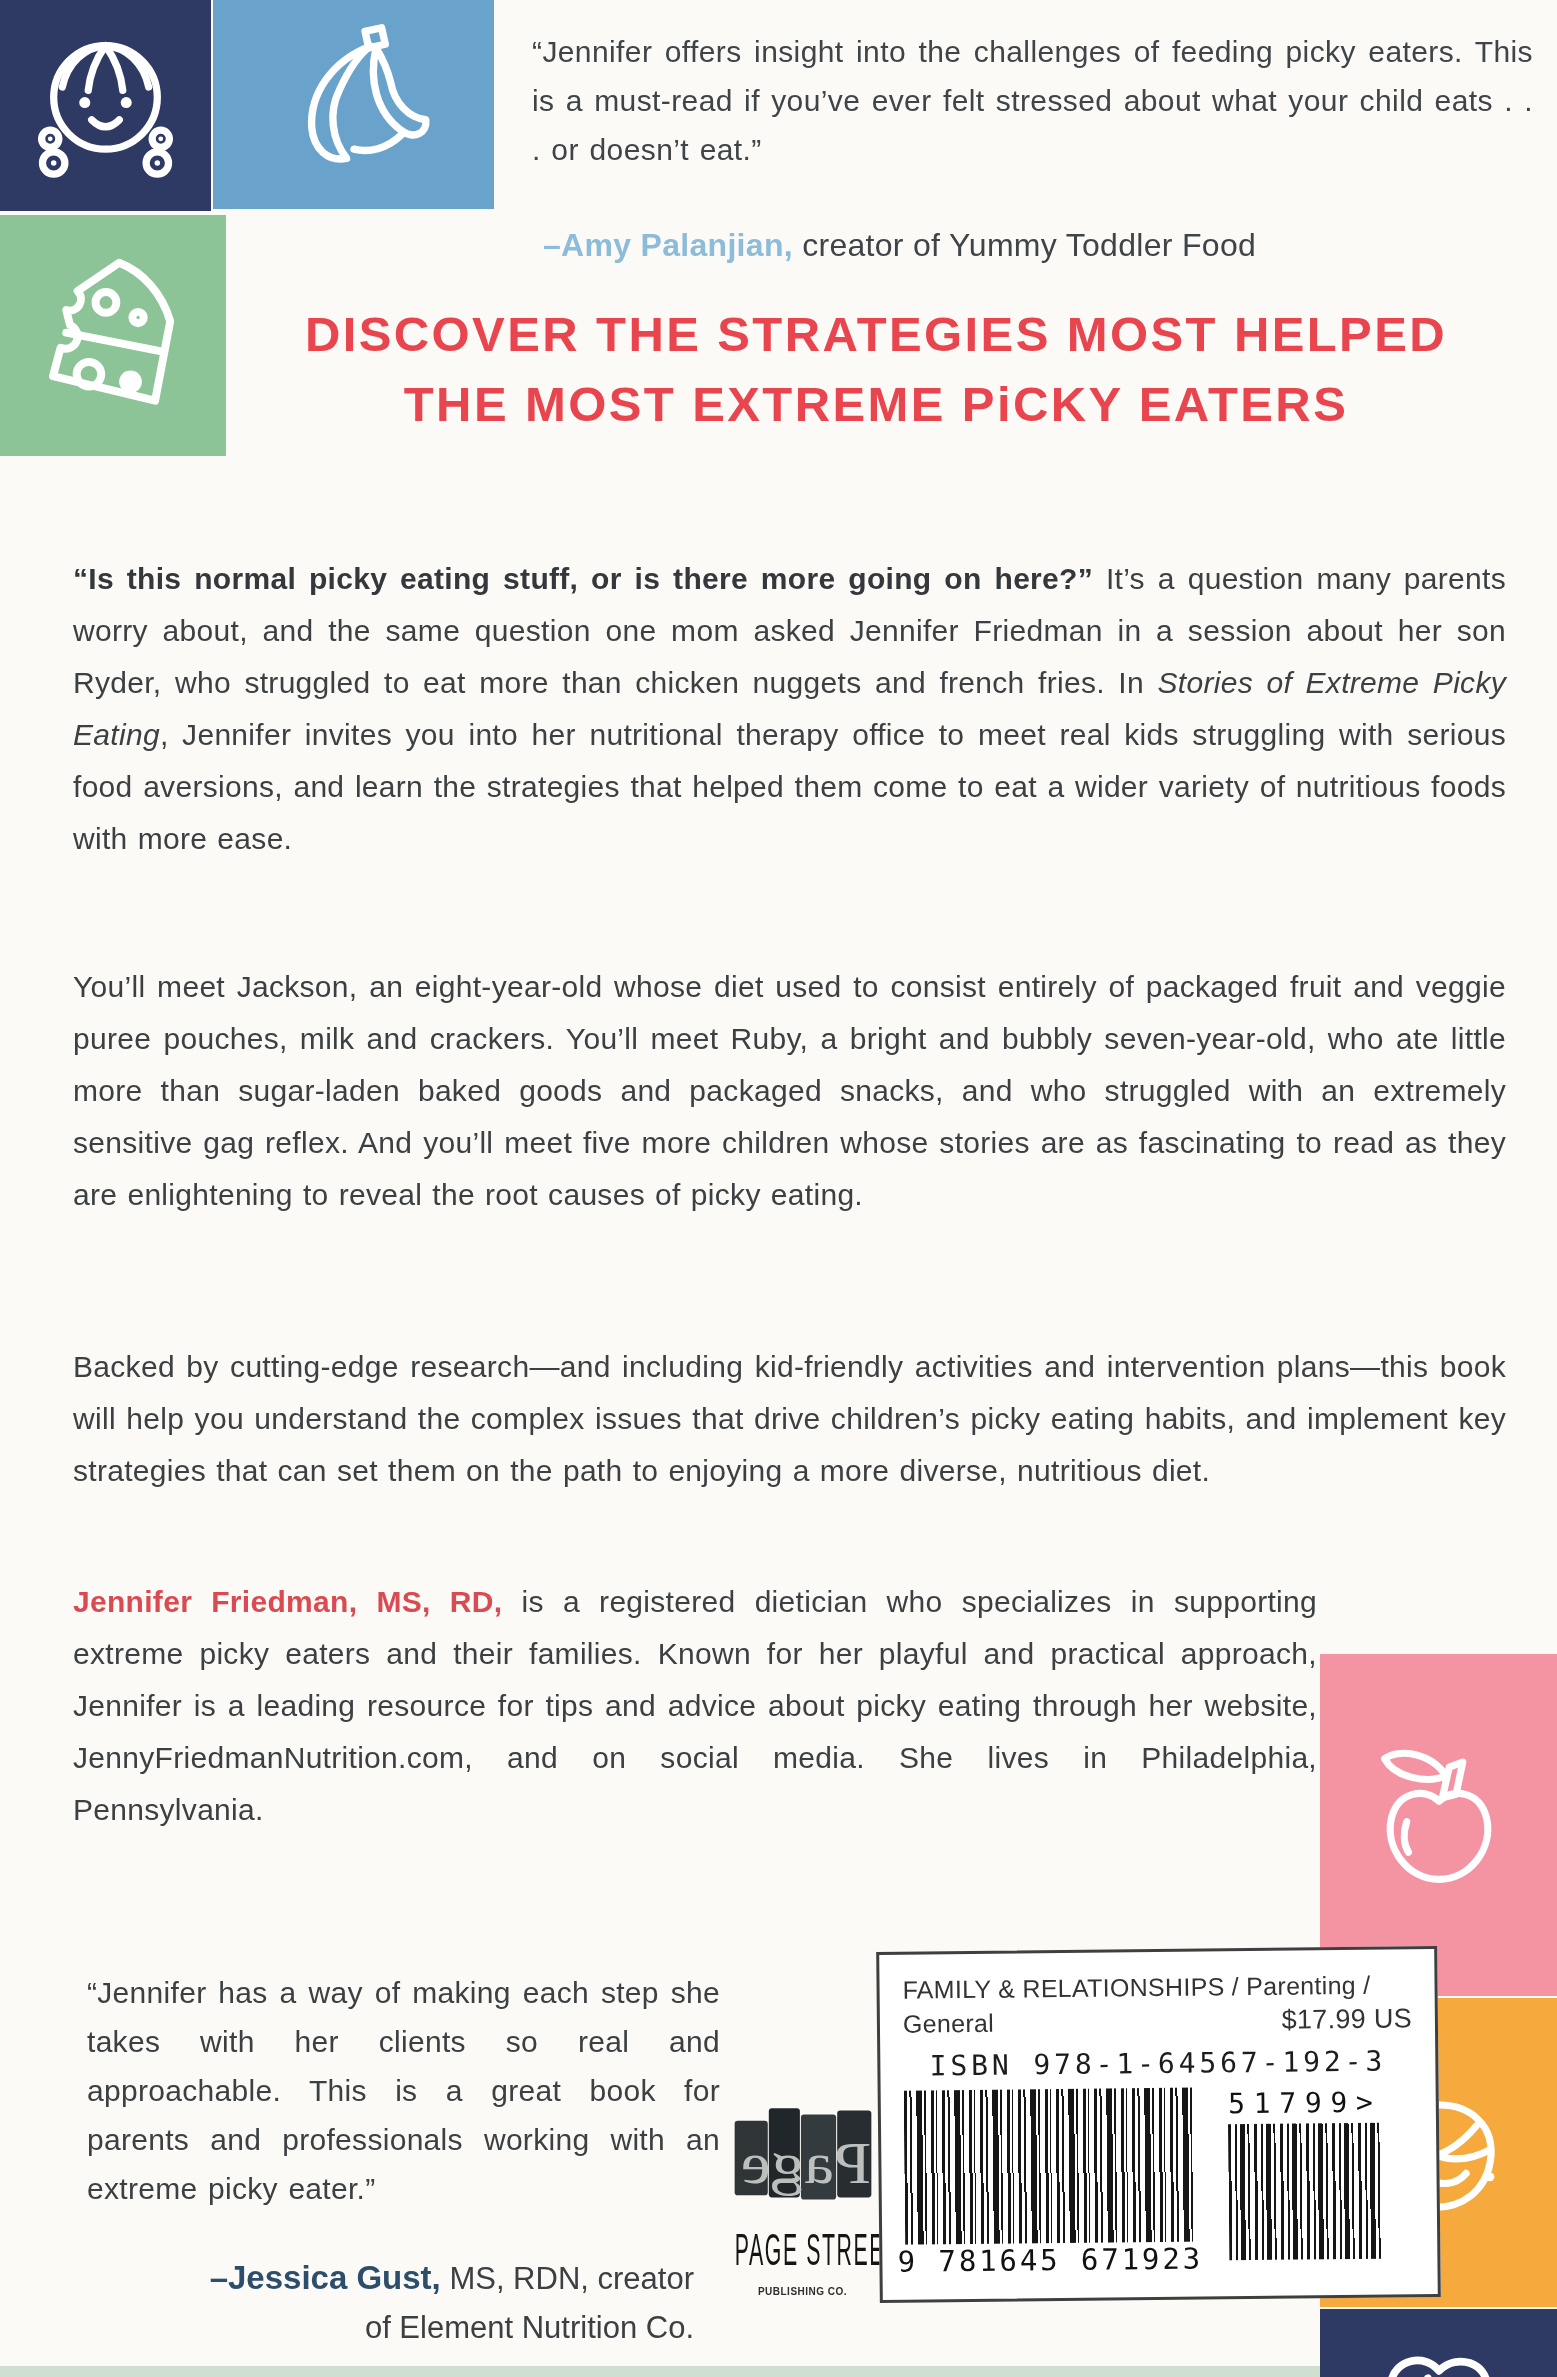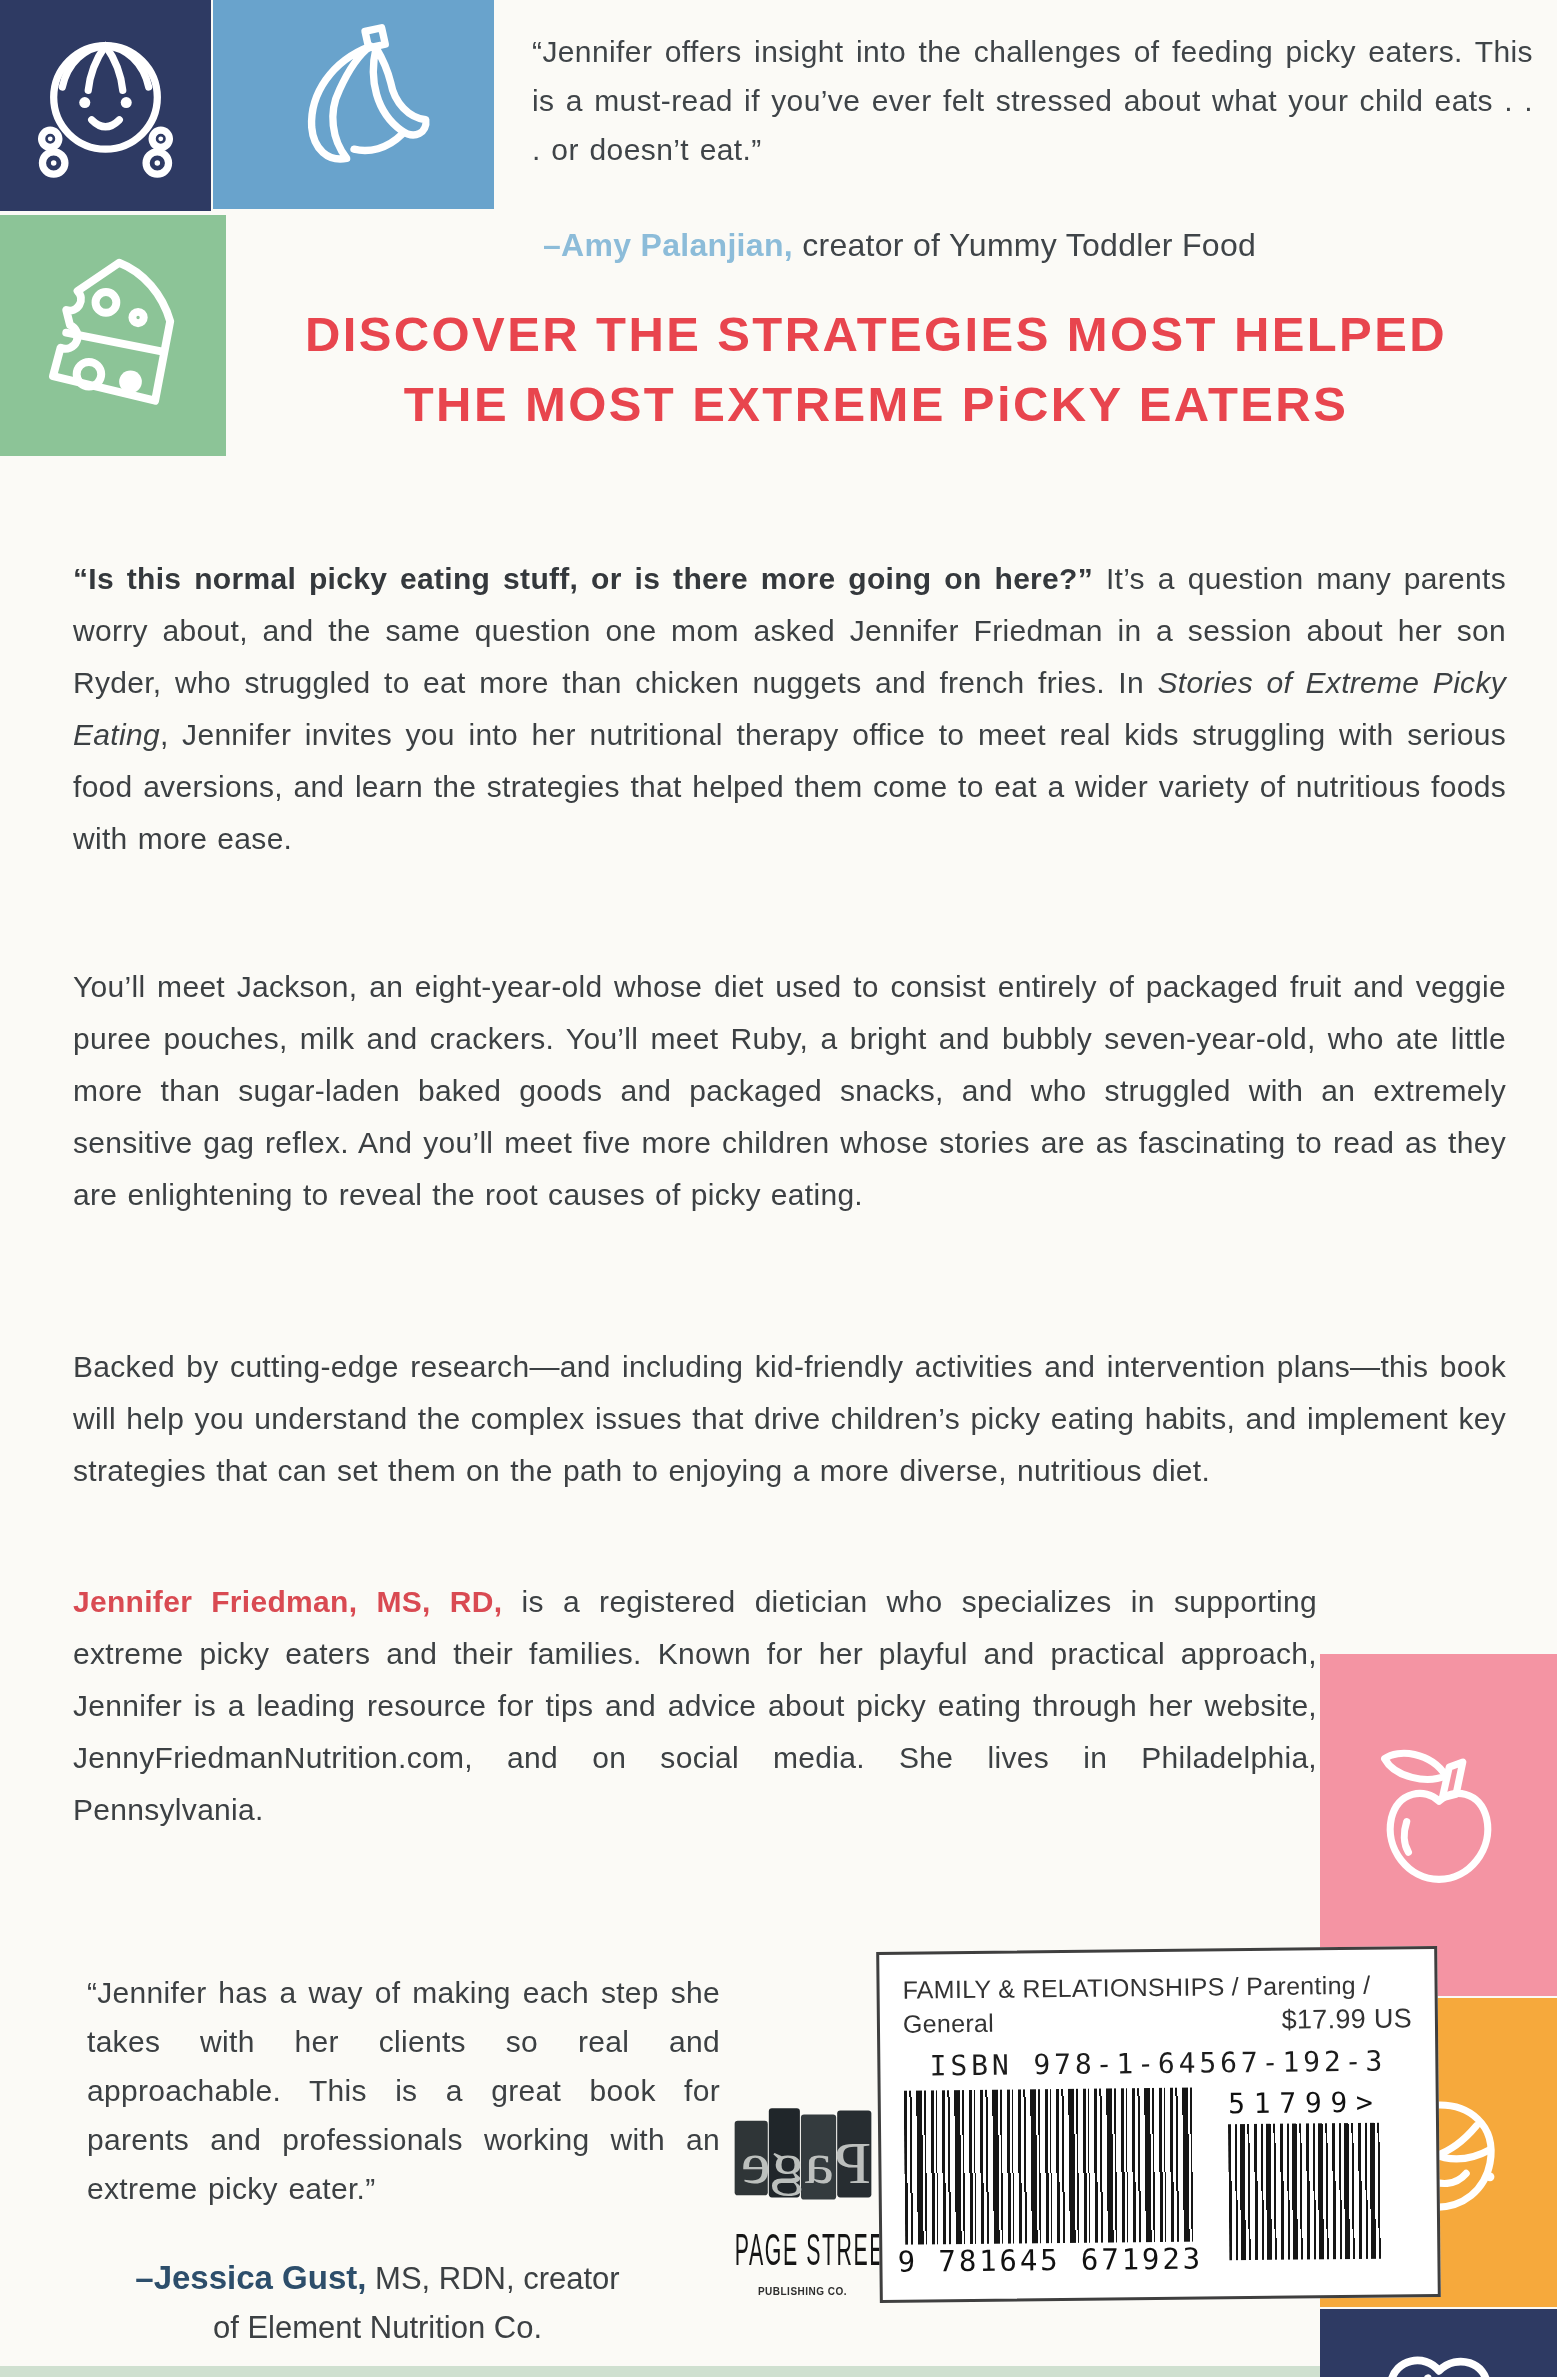--- a/index.html
+++ b/index.html
@@ -54,21 +54,21 @@
   .ital{font-style:italic;}
   .bio-name{font-weight:bold; color:#d94a52;}
 
   .bottom-quote{
     position:absolute; left:61px; top:1968px; width:633px;
     font-size:30px; line-height:49px; text-align:justify;
     letter-spacing:0.3px; word-spacing:1.9px; color:#3c4043;margin-left:26px;
   }
   .bottom-attr{
     position:absolute; left:61px; top:2253px; width:633px;
-    text-align:center; font-size:31px; line-height:49px; color:#3c4043;
+    text-align:right; font-size:31px; line-height:49px; color:#3c4043;
   }
   .attr-gust{color:#2d4e6b; font-weight:bold; font-size:33px;}
 
   .publisher{position:absolute; left:720px; top:2098px; width:165px; height:257px; z-index:2; text-align:center;}
   .publisher .blocks{position:absolute; left:9.7px; top:0;}
   .ps-name{
     position:absolute; left:0; top:126px; width:165px;
     font-size:26px; letter-spacing:1.9px; color:#151515; font-weight:400;
     transform:scale(.82,1.7); transform-origin:center top; white-space:nowrap;
   }

